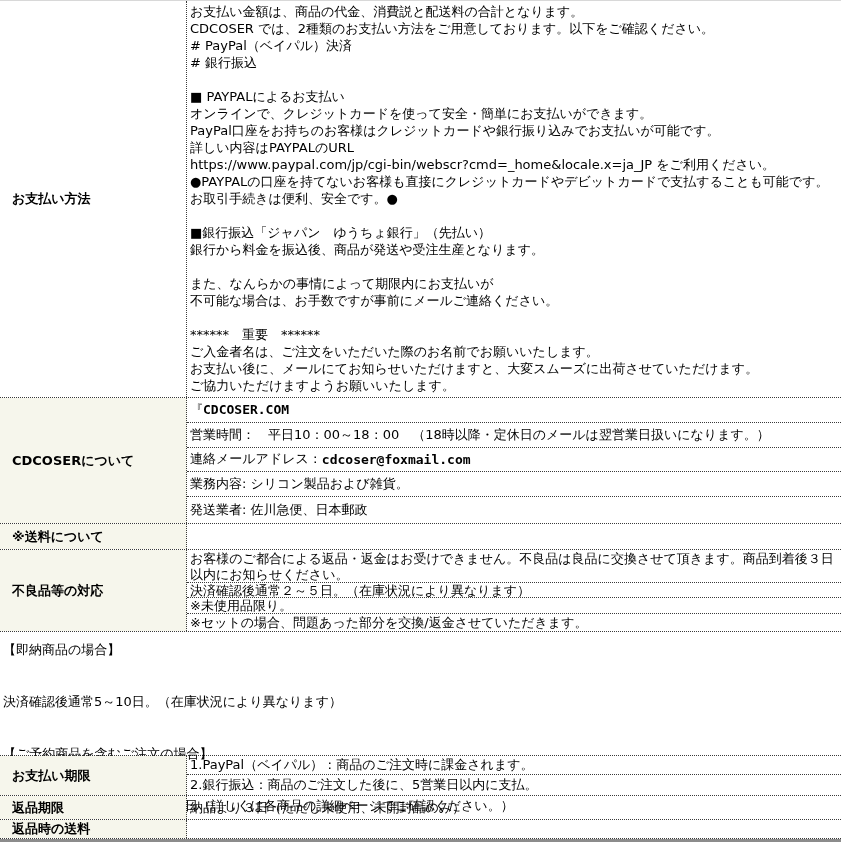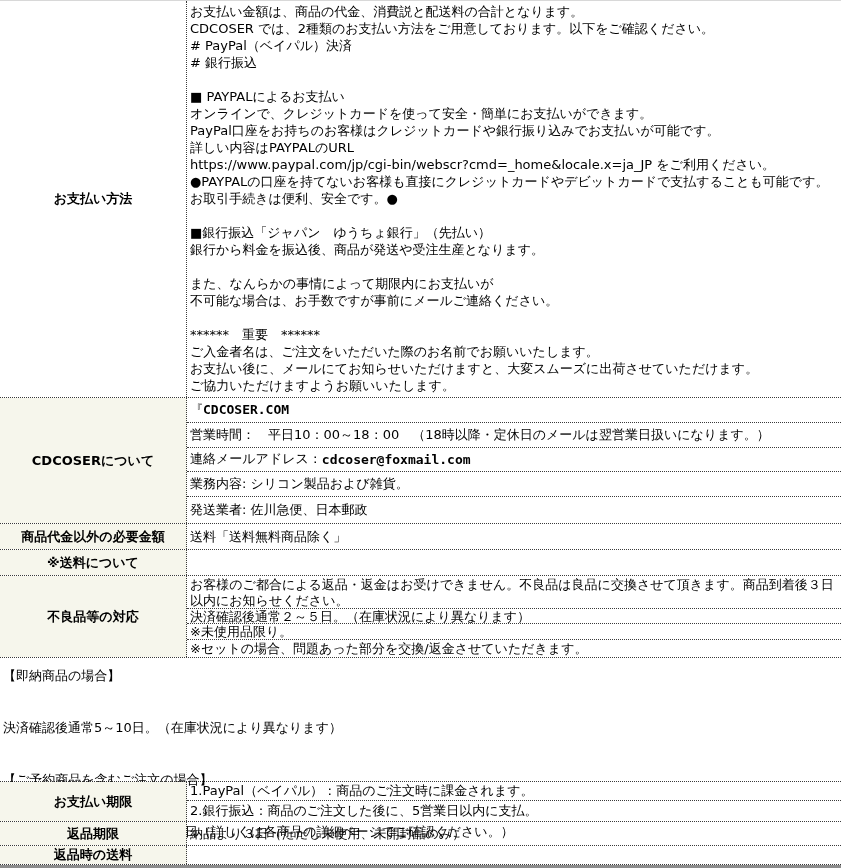--- a/index.html
+++ b/index.html
@@ -16,24 +16,24 @@
   }
   .row {
     display:flex;
     border-bottom:1px dotted #3a3a3a;
     width:100%;
   }
   .label-cell {
     width:187px; min-width:187px;
     border-right:1px dotted #3a3a3a;
     background:#f6f6ec;
-    display:flex; align-items:center; justify-content:center;
+    display:flex; align-items:center; justify-content:flex-start;
     font-weight:bold; font-size:13px;
     text-align:center;
-    padding:0 1px;
+    padding:0 12px;
     line-height:16px;
   }
   .label-cell.white { background:#ffffff; }
   .content-cell {
     flex:1 1 auto;
     font-size:13px;
     padding:2px 3px;
   }
   .multiline { white-space:pre-wrap; line-height:17px; }
   .content-col { flex:1 1 auto; display:flex; flex-direction:column; }
@@ -113,26 +113,20 @@
       </div>
       <div class="subrow h25">
         <span>業務内容: シリコン製品および雑貨。</span>
       </div>
       <div class="subrow" style="height:26px">
         <span>発送業者: 佐川急便、日本郵政</span>
       </div>
     </div>
   </div>
 
-  <div class="row" style="height:26px">
-    <div class="label-cell">
-      <span>商品代金以外の必要金額</span>
-    </div>
-    <div class="content-cell" style="display:flex;align-items:center;">送料「送料無料商品除く」</div>
-  </div>
 
   <div class="row" style="height:26px">
     <div class="label-cell">
       <span>※送料について</span>
     </div>
   </div>
 
   <div class="row" style="height:82px">
     <div class="label-cell">
       <span>不良品等の対応</span>

